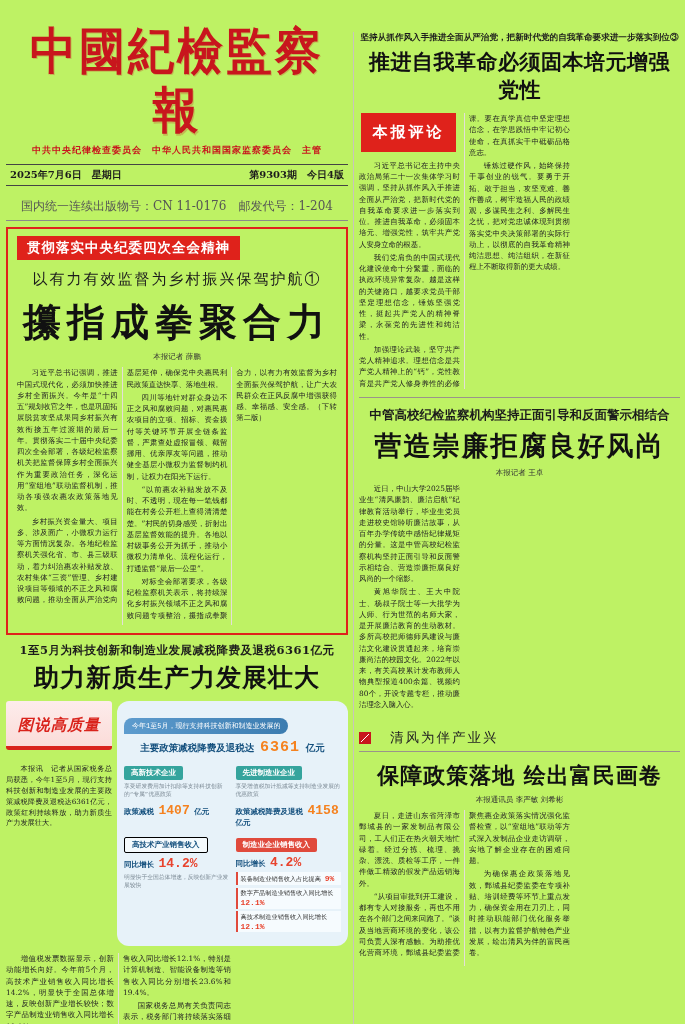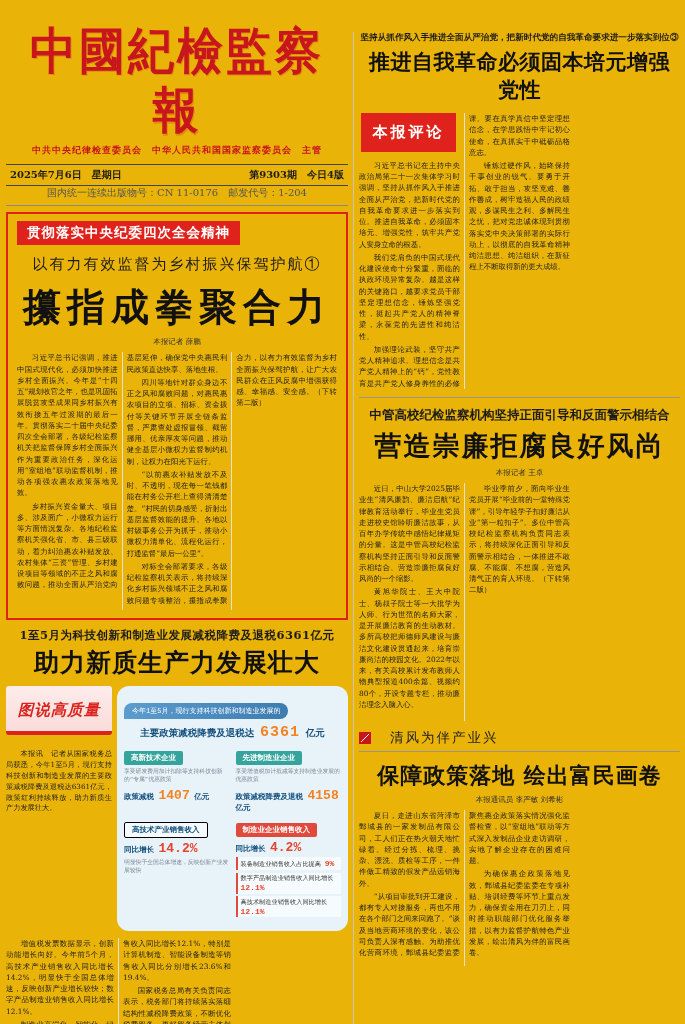--- a/index.html
+++ b/index.html
@@ -1,37 +1,37 @@
 <!DOCTYPE html>
 <html><head>
 <meta charset="utf-8">
 <style>
   * { margin:0; padding:0; box-sizing:border-box; }
   html,body { background:#e9e7e2; }
   body { font-family:"DejaVu Serif","Liberation Serif",serif; }
   .page {
     position:relative; width:685px; height:1024px; margin:0 auto;
-    background:#eab308; overflow:hidden; padding:6px 5px 0 6px;
+    background:#bef264; overflow:hidden; padding:6px 5px 0 6px;
     color:#1c1c1c;
   }
   .cols-wrap { display:flex; }
   .half-left { width:342px; }
   .v-rule { width:1px; background:#c9c4bc; margin:26px 5px 4px 5px; }
   .half-right { flex:1; padding-top:26px; }
 
   
   .masthead { text-align:center; padding-top:20px; }
   .paper-title {
     font-size:46px; font-weight:bold; color:#c8161d; letter-spacing:3px;
     font-family:"DejaVu Serif",serif; transform:scaleY(1.08); line-height:1.2;
     text-shadow:1px 1px 0 rgba(200,22,29,.25);
   }
   .supervisor { font-size:9px; color:#c8161d; font-weight:bold; margin-top:8px; letter-spacing:1px; }
   .dateline { display:flex; justify-content:space-between; border-top:1px solid #444; border-bottom:1px solid #444; margin-top:7px; padding:3px 4px; font-size:10px; font-weight:bold; }
-  .pubcode { font-size:10px; color:#555; margin-top:0; }
+  .pubcode { font-size:12px; color:#555; margin-top:12px; }
   .masthead-rule { border-bottom:1.5px solid #8a8a8a; margin-top:5px; }
 
   
   .kicker { text-align:center; font-weight:bold; }
   .headline { text-align:center; font-weight:900; color:#111; font-family:"DejaVu Sans","Liberation Sans",sans-serif; }
   .byline { text-align:center; font-size:7.5px; color:#333; margin:4px 0 5px; }
   .body-cols { column-gap:9px; column-count:3; column-fill:auto; column-rule:1px solid #e4dfd7; font-size:7.4px; line-height:1.52; text-align:justify; color:#222; overflow:hidden; }
   .body-cols p, .plist p { margin:0 0 2px; text-indent:2em; }
 
   
@@ -221,21 +221,20 @@
         </div>
       </div>
 
       <div class="campus">
         <div class="kicker campus-kicker">中管高校纪检监察机构坚持正面引导和反面警示相结合</div>
         <div class="headline campus-headline">营造崇廉拒腐良好风尚</div>
         <div class="byline">本报记者 王卓</div>
         <div class="body-cols campus-body">
             <p>近日，中山大学2025届毕业生“清风廉韵、廉洁启航”纪律教育活动举行，毕业生党员走进校史馆聆听廉洁故事，从百年办学传统中感悟纪律规矩的分量。这是中管高校纪检监察机构坚持正面引导和反面警示相结合、营造崇廉拒腐良好风尚的一个缩影。</p>
             <p>黄旭华院士、王大中院士、杨叔子院士等一大批学为人师、行为世范的名师大家，是开展廉洁教育的生动教材。多所高校把师德师风建设与廉洁文化建设贯通起来，培育崇廉尚洁的校园文化。2022年以来，有关高校累计发布教师人物典型报道400余篇、视频约80个，开设专题专栏，推动廉洁理念入脑入心。</p>
-            <p>毕业季前夕，面向毕业生党员开展“毕业前的一堂特殊党课”，引导年轻学子扣好廉洁从业“第一粒扣子”。多位中管高校纪检监察机构负责同志表示，将持续深化正面引导和反面警示相结合，一体推进不敢腐、不能腐、不想腐，营造风清气正的育人环境。（下转第二版）</p>
           </div>
       </div>
 
       <div class="industry">
         <div class="section-tag-row">
           <span class="tag-icon"></span>
           <span class="section-tag-label">清风为伴产业兴</span>
         </div>
         <div class="headline ind-headline">保障政策落地 绘出富民画卷</div>
         <div class="byline">本报通讯员 李严敏 刘希彬</div>

